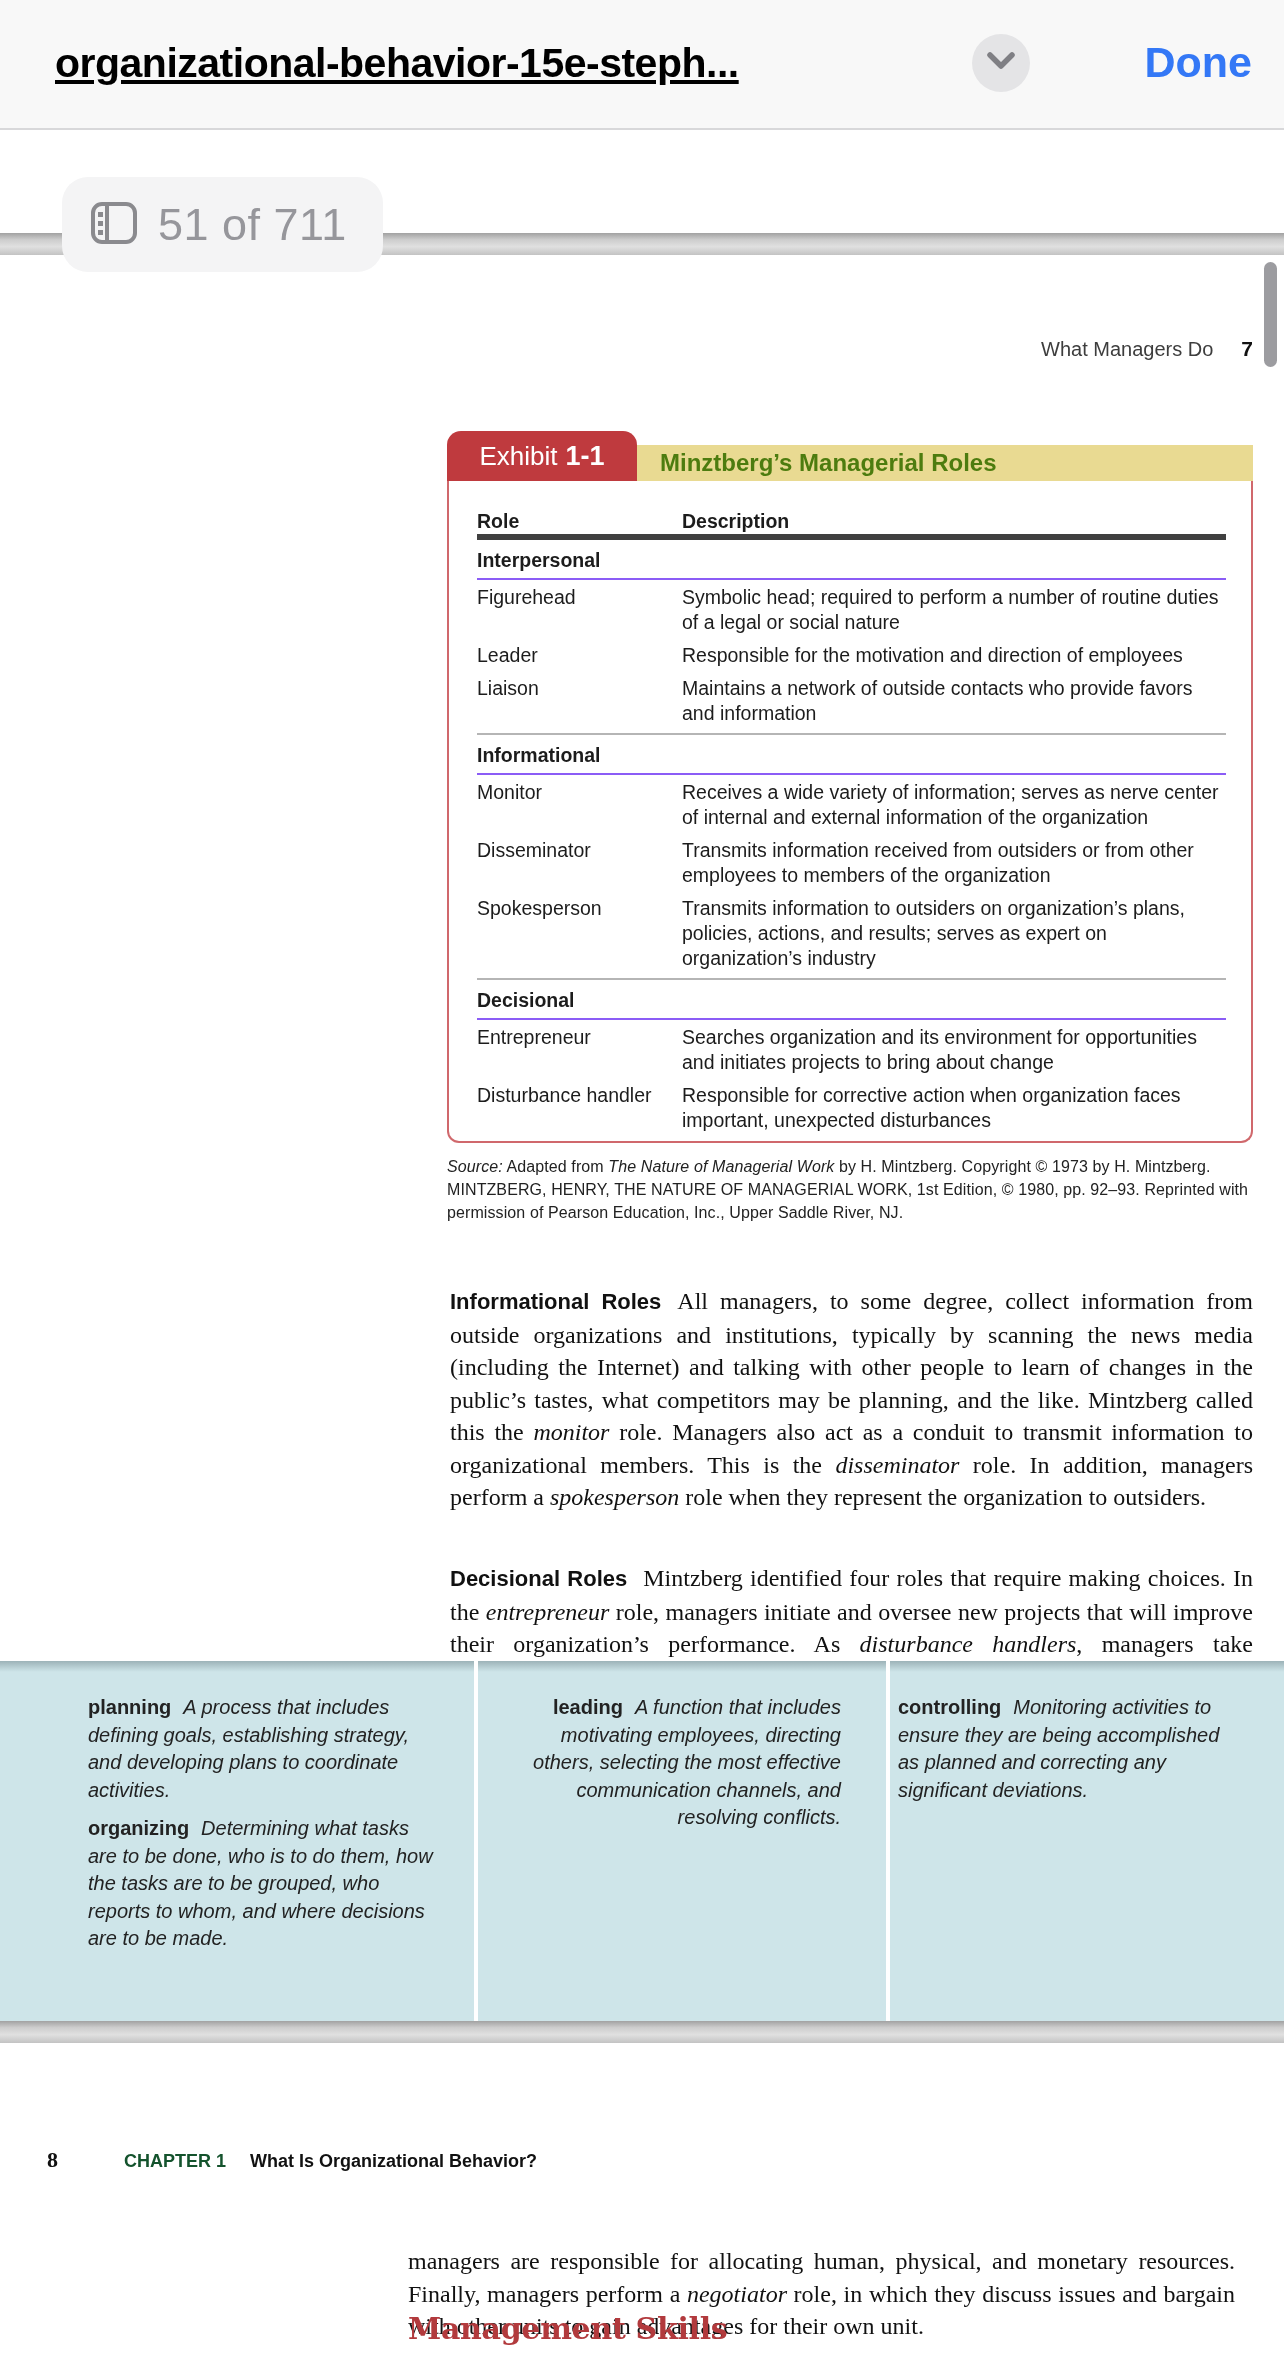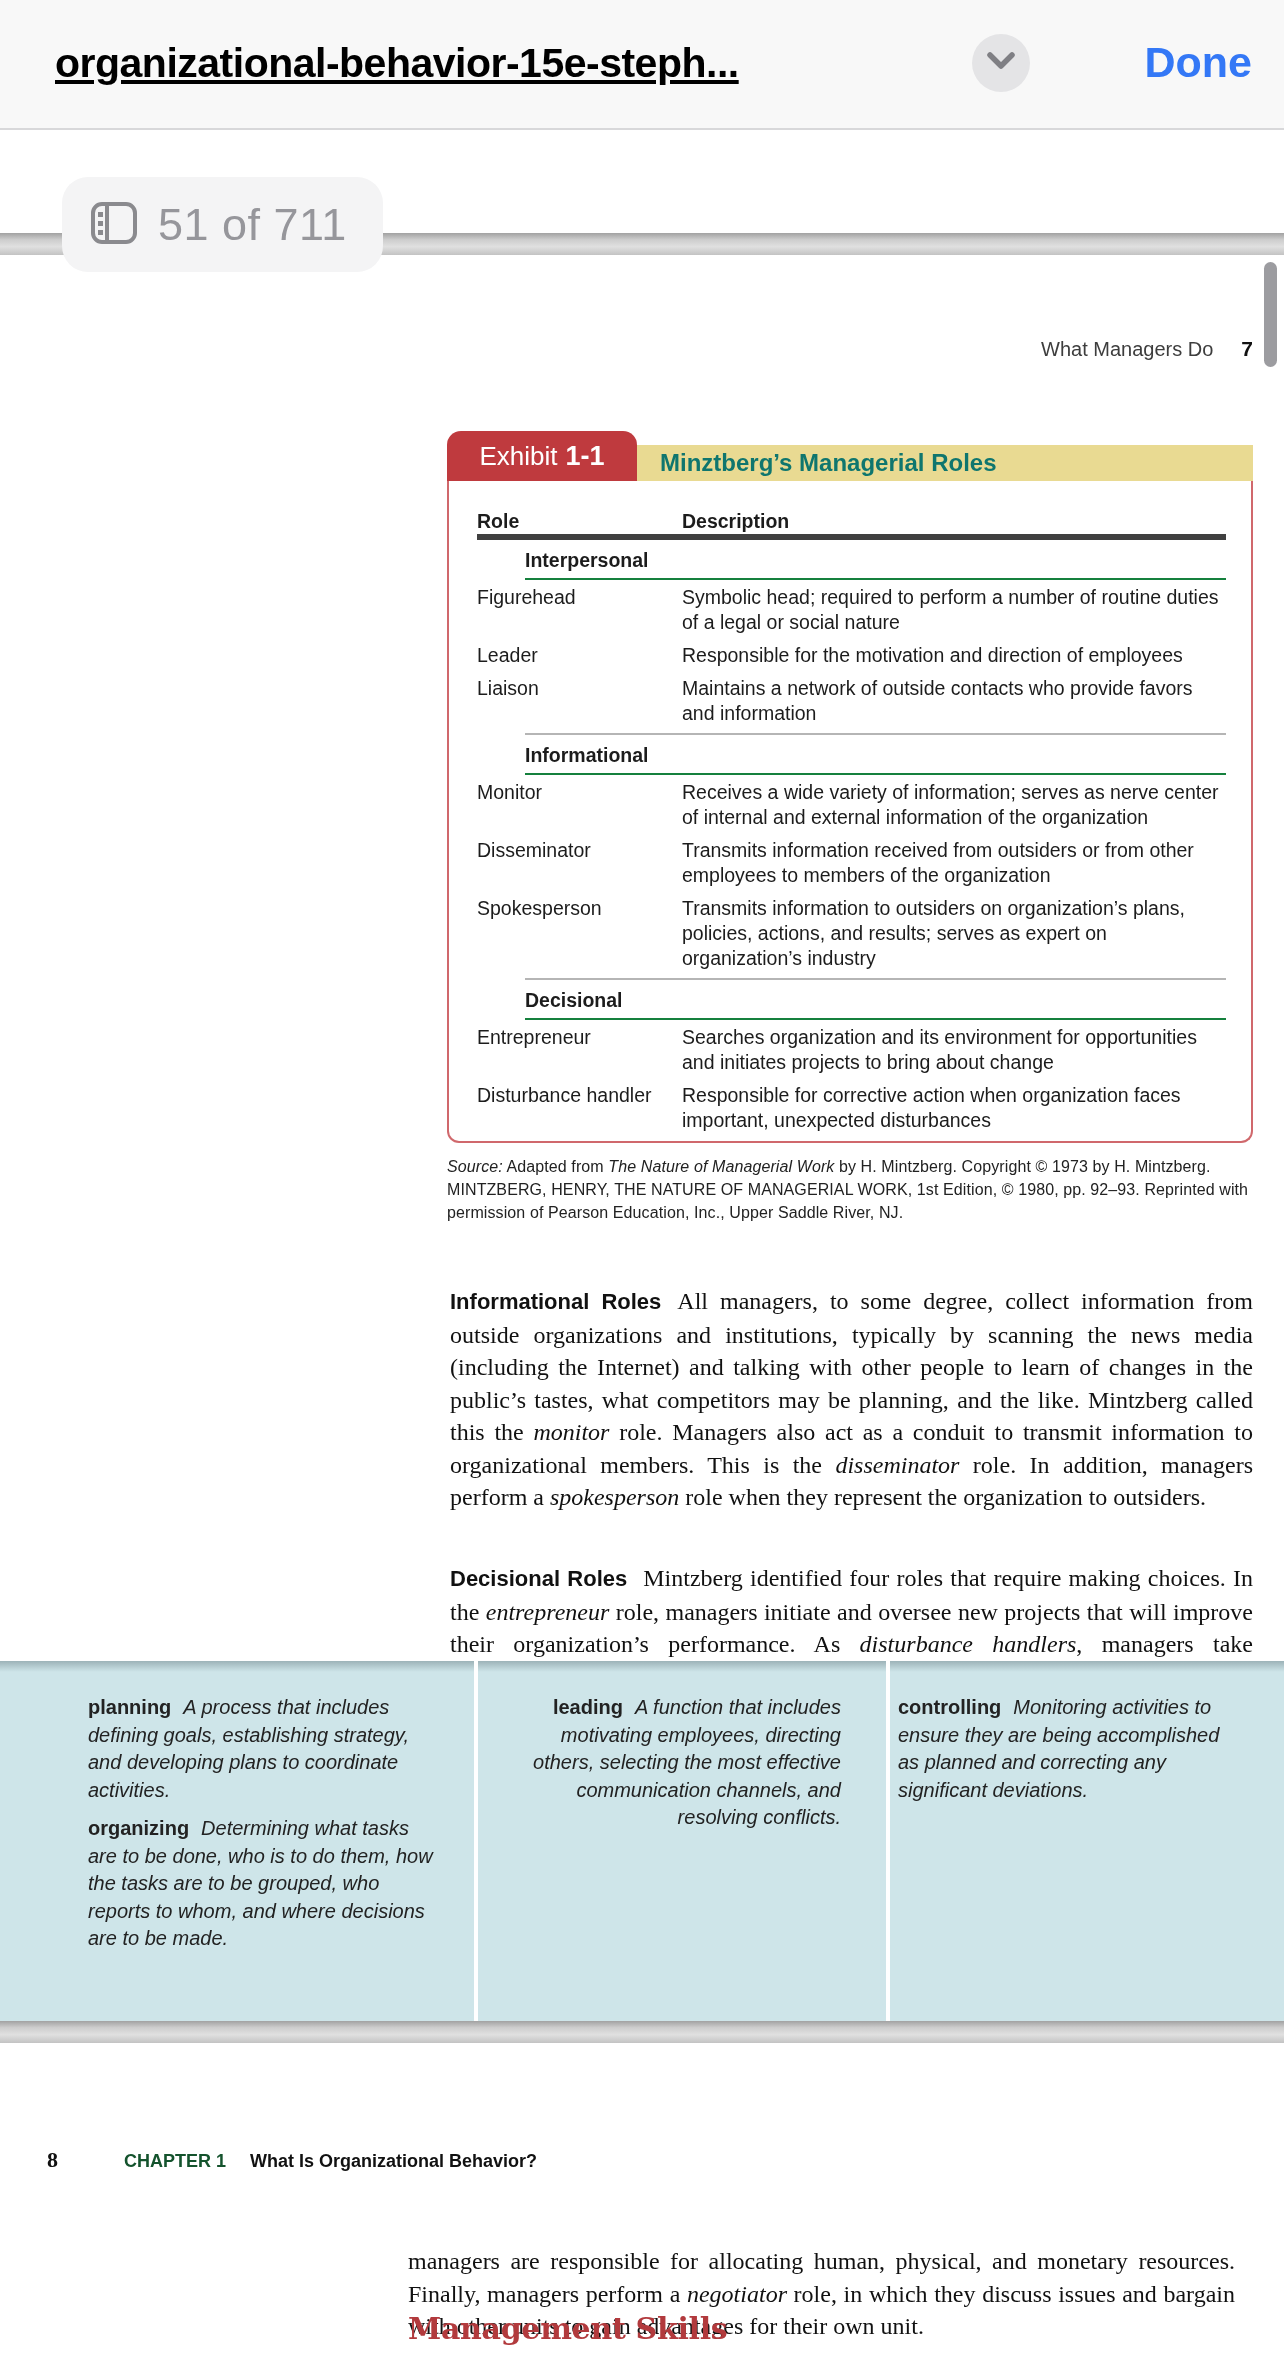--- a/index.html
+++ b/index.html
@@ -31,27 +31,27 @@
   .rh-num{font-size:21px;font-weight:bold;color:#111;}
   
   .exhibit{position:absolute;left:447px;top:176px;width:806px;}
   .exhibit-head{position:relative;height:50px;}
   .exhibit-tan{position:absolute;left:0;right:0;top:14px;bottom:0;background:#e9da92;}
   .exhibit-tab{position:absolute;left:0;top:0;width:190px;height:50px;background:#bf3a3e;
                border-radius:14px 14px 0 0;display:flex;align-items:center;justify-content:center;
                color:#fff;font-size:26px;gap:8px;}
   .exhibit-tab b{font-size:27px;}
   .exhibit-title{position:absolute;left:213px;top:14px;height:36px;display:flex;align-items:center;
-                 font-size:24px;font-weight:bold;color:#0f766e;}
+                 font-size:24px;font-weight:bold;color:#4d7c0f;}
   .exhibit-body{box-sizing:border-box;height:662px;overflow:hidden;background:#fff;
                 border:2px solid #d0686c;border-top:none;border-radius:0 0 12px 12px;
                 padding:28px 25px 18px 28px;font-size:19.5px;line-height:25px;color:#1c1c1c;}
   .t-header{display:grid;grid-template-columns:205px 1fr;font-weight:bold;
             border-bottom:6px solid #404040;}
-  .t-section-title{font-weight:bold;padding:8px 0 5px 0;border-bottom:2px solid #15803d;margin-left:48px;}
+  .t-section-title{font-weight:bold;padding:8px 0 5px 0;border-bottom:2px solid #8b5cf6;}
   .t-section-title.rule-top{border-top:2px solid #b5b5b5;margin-top:4px;}
   .t-row{display:grid;grid-template-columns:205px 1fr;padding:5px 0 3px 0;}
   .t-section{margin-bottom:2px;}
   
   .source-note{position:absolute;left:447px;top:900px;width:806px;font-size:16px;line-height:23px;
                color:#222;letter-spacing:0.1px;}
   
   .bodypara{position:absolute;left:450px;width:803px;font-family:"Liberation Serif",serif;
             font-size:24px;line-height:32.5px;color:#111;text-align:justify;}
   .para1{top:1006px;} .para2{top:1283px;}

